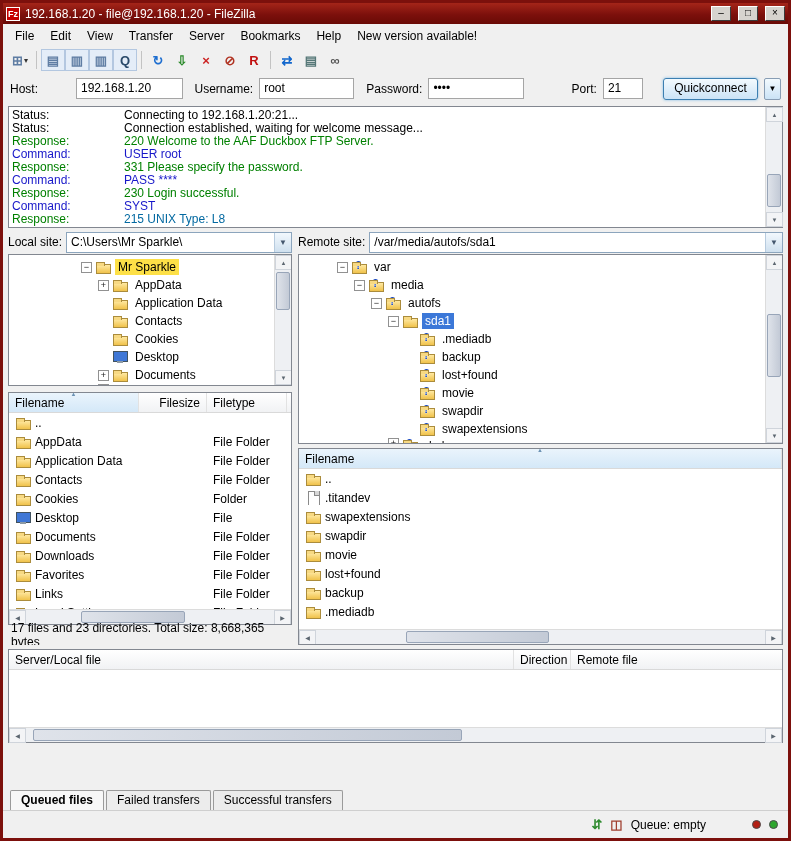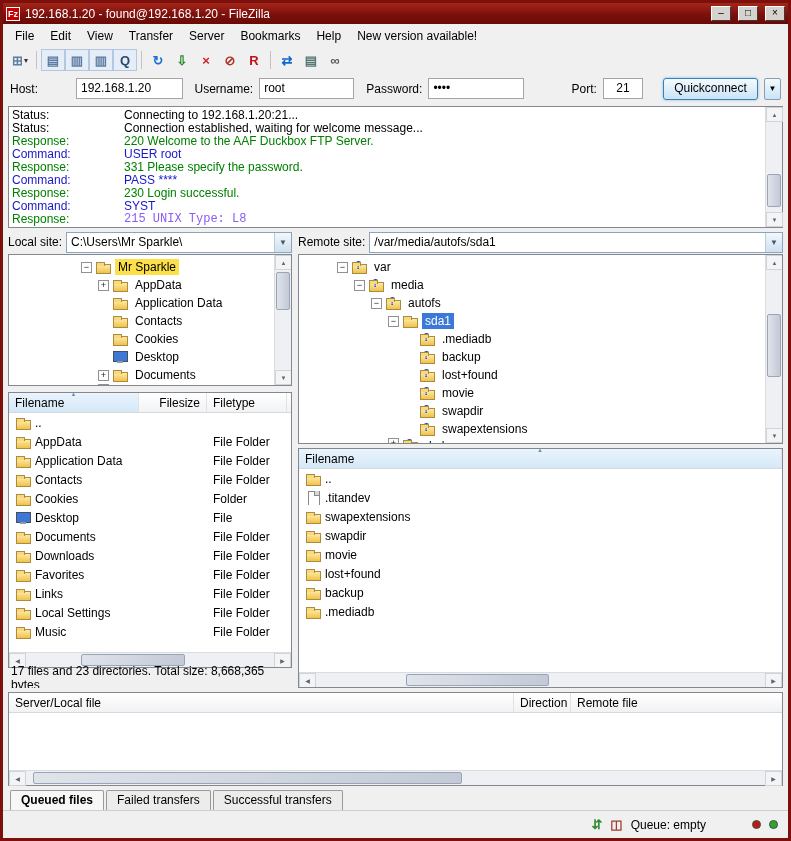--- a/index.html
+++ b/index.html
@@ -86,35 +86,35 @@
   .gap6{height:6px;flex-shrink:0;}
   .gap4{height:4px;flex-shrink:0;}
   
   .queue{margin:4px 5px 0;flex-shrink:0;}
   .queue-box{background:#fff;border:1px solid #828790;height:94px;display:flex;flex-direction:column;}
   .qcol-local{width:505px;flex-shrink:0;}
   .qcol-dir{width:57px;flex-shrink:0;}
   .qcol-remote{flex:1;border-right:none;}
   .queue-body{flex:1;}
   
-  .tabs{display:flex;align-items:flex-end;padding:4px 7px 0;gap:2px;height:24px;flex-shrink:0;}
+  .tabs{display:flex;align-items:flex-end;padding:4px 7px 0;gap:2px;height:24px;flex-shrink:0;margin-top:43px;}
   .tab{padding:2px 10px 3px;background:#ececec;border:1px solid #9a9a9a;border-bottom:none;border-radius:2px 2px 0 0;white-space:nowrap;}
   .tab.active{background:#f7f7f7;font-weight:bold;}
   
   .statusbar{height:28px;border-top:1px solid #cfcfcf;display:flex;align-items:center;justify-content:flex-end;gap:8px;padding:0 10px;flex-shrink:0;}
   .sb-icon{font-size:13px;font-weight:bold;}
   .led{width:9px;height:9px;border-radius:50%;border:1px solid #4a4a4a;}
 </style>
 </head>
 <body>
 
 <div class="window">
   <div class="titlebar">
     <div class="fz-logo">Fz</div>
-    <div class="title-text">192.168.1.20 - found@192.168.1.20 - FileZilla</div>
+    <div class="title-text">192.168.1.20 - file@192.168.1.20 - FileZilla</div>
     <div class="win-btn">–</div>
     <div class="win-btn">□</div>
     <div class="win-btn">×</div>
   </div>
 
   <div class="inner">
 
     <div class="menubar" id="menubar">
         <div class="menu-item">File</div>
         <div class="menu-item">Edit</div>
@@ -173,21 +173,21 @@
       </div>
 
     <div class="quickbar">
       <span>Host:</span>
       <div class="qc-input" style="width:112px;margin-left:32px;">192.168.1.20</div>
       <span style="margin-left:6px;">Username:</span>
       <div class="qc-input" style="width:100px;">root</div>
       <span style="margin-left:6px;">Password:</span>
       <div class="qc-input" style="width:100px;">••••</div>
       <span style="margin-left:6px;padding-left:36px;">Port:</span>
-      <div class="qc-input" style="width:42px;text-align:center;">21</div>
+      <div class="qc-input" style="width:42px;">21</div>
       <div class="qc-btn" style="margin-left:14px;">Quickconnect</div>
       <div class="qc-dd">▼</div>
     </div>
 
     <div class="log">
       <div class="log-lines" id="log-lines">
           <div class="log-line">
             <span class="log-label" style="color: rgb(0, 0, 0);">Status:</span>
             <span class="log-text" style="color: rgb(0, 0, 0);">Connecting to 192.168.1.20:21...</span>
           </div>
@@ -214,21 +214,21 @@
           <div class="log-line">
             <span class="log-label" style="color: rgb(0, 128, 0);">Response:</span>
             <span class="log-text" style="color: rgb(0, 128, 0);">230 Login successful.</span>
           </div>
           <div class="log-line">
             <span class="log-label" style="color: rgb(23, 23, 201);">Command:</span>
             <span class="log-text" style="color: rgb(23, 23, 201);">SYST</span>
           </div>
           <div class="log-line">
             <span class="log-label" style="color: rgb(0, 128, 0);">Response:</span>
-            <span class="log-text" style="color: #8b5cf6; font-family: Liberation Mono, monospace;">215 UNIX Type: L8</span>
+            <span class="log-text" style="color: #0369a1;">215 UNIX Type: L8</span>
           </div>
           <div class="log-line partial">
             <span class="log-label" style="color: rgb(23, 23, 201);">Command:</span>
             <span class="log-text" style="color: rgb(23, 23, 201);">FEAT</span>
           </div>
         </div>
       <div class="vscroll">
         <div class="sb-btn">▲</div>
         <div class="sb-track">
           <div class="sb-thumb" style="top:58%;height:36%;"></div>

